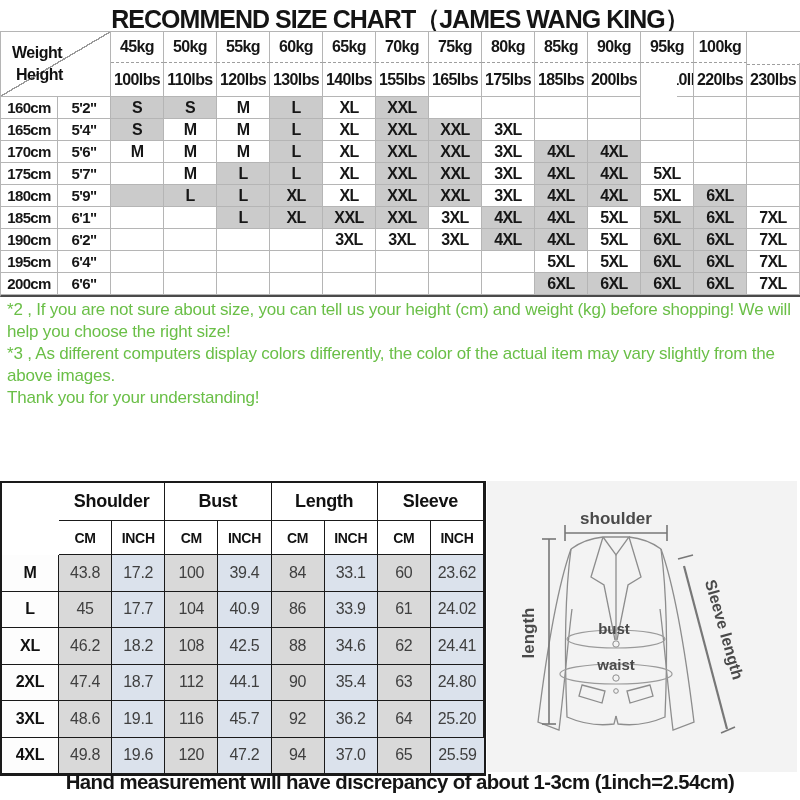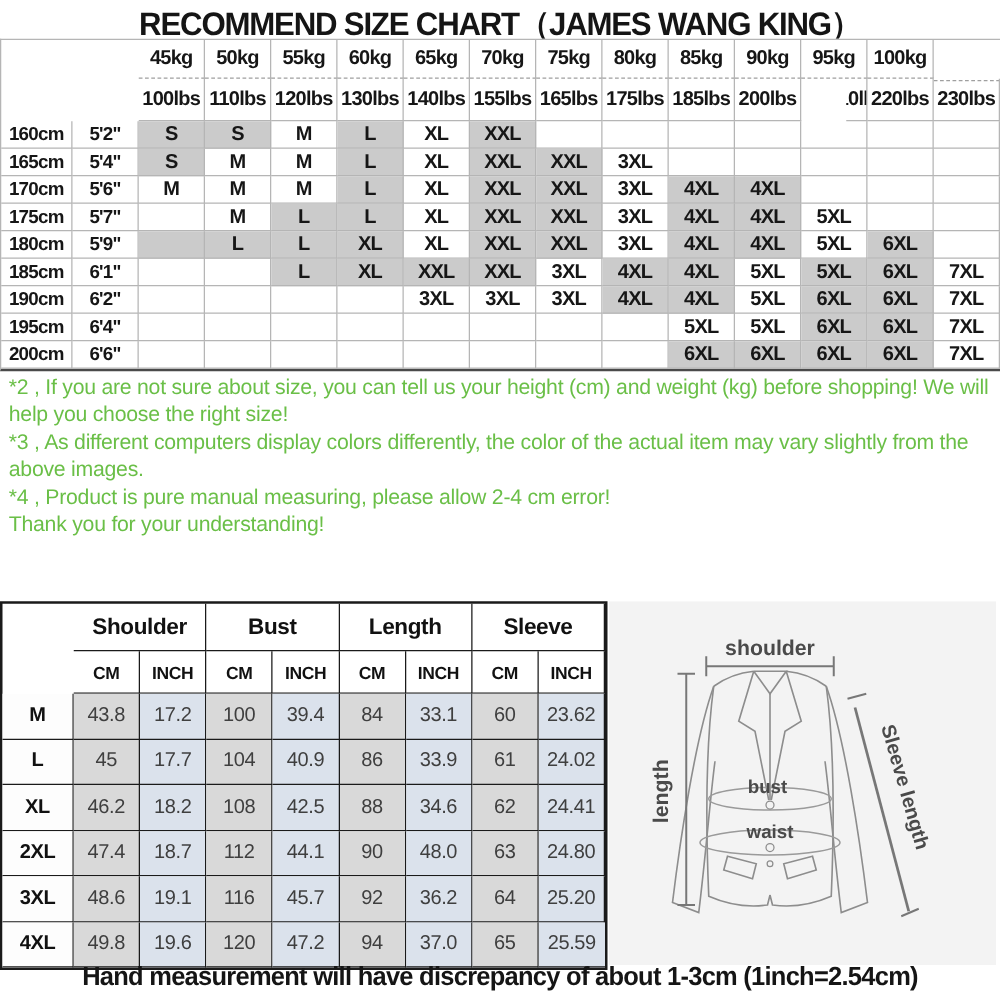--- a/index.html
+++ b/index.html
@@ -50,20 +50,24 @@
 
   
   #footer{position:absolute;left:0;top:770px;width:800px;text-align:center;font-size:21px;font-weight:bold;letter-spacing:-0.6px;transform:scaleX(.97);color:#151515;}
 </style>
 </head>
 <body>
 
 <div id="title">RECOMMEND SIZE CHART（JAMES WANG KING）</div>
 
 <div id="size-grid">
+  <div id="corner">
+    <span class="w">Weight</span>
+    <span class="h">Height</span>
+  </div>
 
 <div class="c kg" style="grid-area: 1 / 3;">45kg</div>
     <div class="c kg" style="grid-area: 1 / 4;">50kg</div>
     <div class="c kg" style="grid-area: 1 / 5;">55kg</div>
     <div class="c kg" style="grid-area: 1 / 6;">60kg</div>
     <div class="c kg" style="grid-area: 1 / 7;">65kg</div>
     <div class="c kg" style="grid-area: 1 / 8;">70kg</div>
     <div class="c kg" style="grid-area: 1 / 9;">75kg</div>
     <div class="c kg" style="grid-area: 1 / 10;">80kg</div>
     <div class="c kg" style="grid-area: 1 / 11;">85kg</div>
@@ -217,21 +221,20 @@
     <div class="c sz gray" style="grid-area: 11 / 11;">6XL</div>
     <div class="c sz gray" style="grid-area: 11 / 12;">6XL</div>
     <div class="c sz gray" style="grid-area: 11 / 13;">6XL</div>
     <div class="c sz gray" style="grid-area: 11 / 14;">6XL</div>
     <div class="c sz" style="grid-area: 11 / 15;">7XL</div>
   </div>
 
 <div id="notes">
   <p>*2 , If you are not sure about size, you can tell us your height (cm) and weight (kg) before shopping! We will help you choose the right size!</p>
   <p>*3 , As different computers display colors differently, the color of the actual item may vary slightly from the above images.</p>
-  <p>*4 , Product is pure manual measuring, please allow 2-4 cm error!</p>
   <p>Thank you for your understanding!</p>
 </div>
 
 <div id="measure-grid">
 
 <div class="m group" style="grid-area: 1 / 2 / auto / span 2;">Shoulder</div>
     <div class="m sub" style="grid-area: 2 / 2;">CM</div>
     <div class="m sub" style="grid-area: 2 / 3;">INCH</div>
     <div class="m group" style="grid-area: 1 / 4 / auto / span 2;">Bust</div>
     <div class="m sub" style="grid-area: 2 / 4;">CM</div>
@@ -268,21 +271,21 @@
     <div class="m cm" style="grid-area: 5 / 6;">88</div>
     <div class="m inch" style="grid-area: 5 / 7;">34.6</div>
     <div class="m cm" style="grid-area: 5 / 8;">62</div>
     <div class="m inch" style="grid-area: 5 / 9;">24.41</div>
     <div class="m sizecol" style="grid-area: 6 / 1;">2XL</div>
     <div class="m cm" style="grid-area: 6 / 2;">47.4</div>
     <div class="m inch" style="grid-area: 6 / 3;">18.7</div>
     <div class="m cm" style="grid-area: 6 / 4;">112</div>
     <div class="m inch" style="grid-area: 6 / 5;">44.1</div>
     <div class="m cm" style="grid-area: 6 / 6;">90</div>
-    <div class="m inch" style="grid-area: 6 / 7;">48.0</div>
+    <div class="m inch" style="grid-area: 6 / 7;">35.4</div>
     <div class="m cm" style="grid-area: 6 / 8;">63</div>
     <div class="m inch" style="grid-area: 6 / 9;">24.80</div>
     <div class="m sizecol" style="grid-area: 7 / 1;">3XL</div>
     <div class="m cm" style="grid-area: 7 / 2;">48.6</div>
     <div class="m inch" style="grid-area: 7 / 3;">19.1</div>
     <div class="m cm" style="grid-area: 7 / 4;">116</div>
     <div class="m inch" style="grid-area: 7 / 5;">45.7</div>
     <div class="m cm" style="grid-area: 7 / 6;">92</div>
     <div class="m inch" style="grid-area: 7 / 7;">36.2</div>
     <div class="m cm" style="grid-area: 7 / 8;">64</div>

